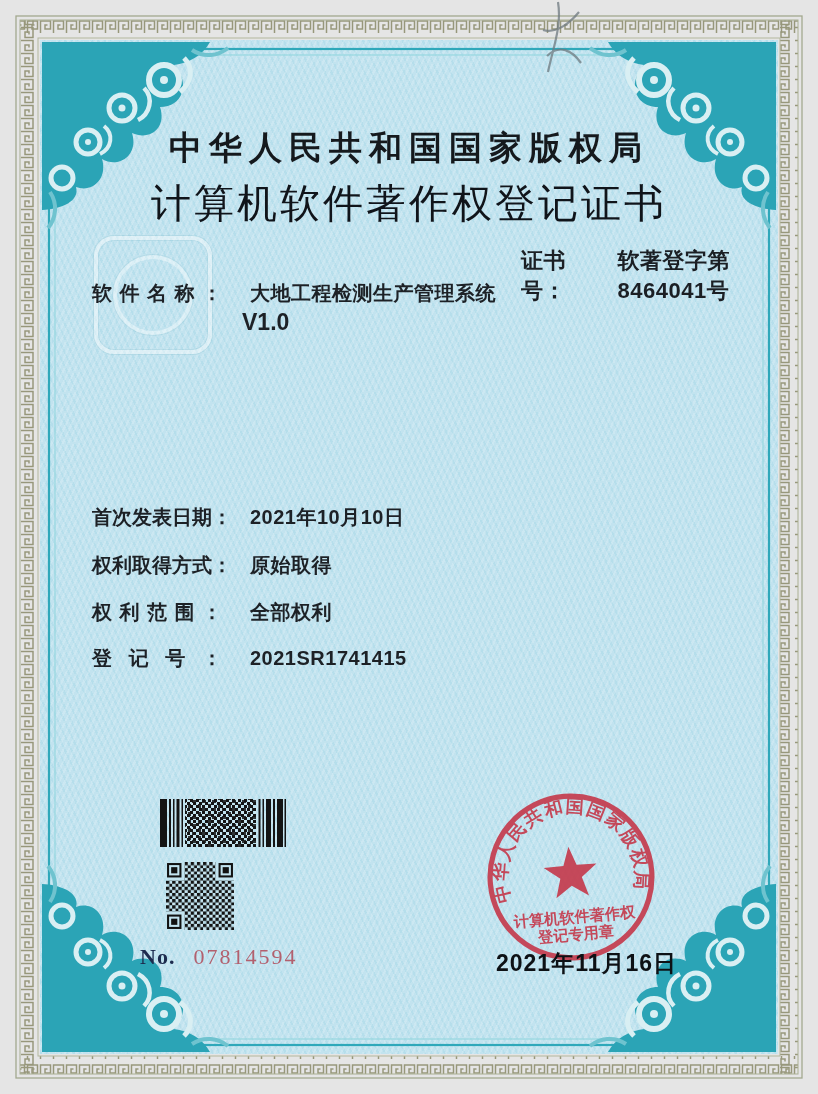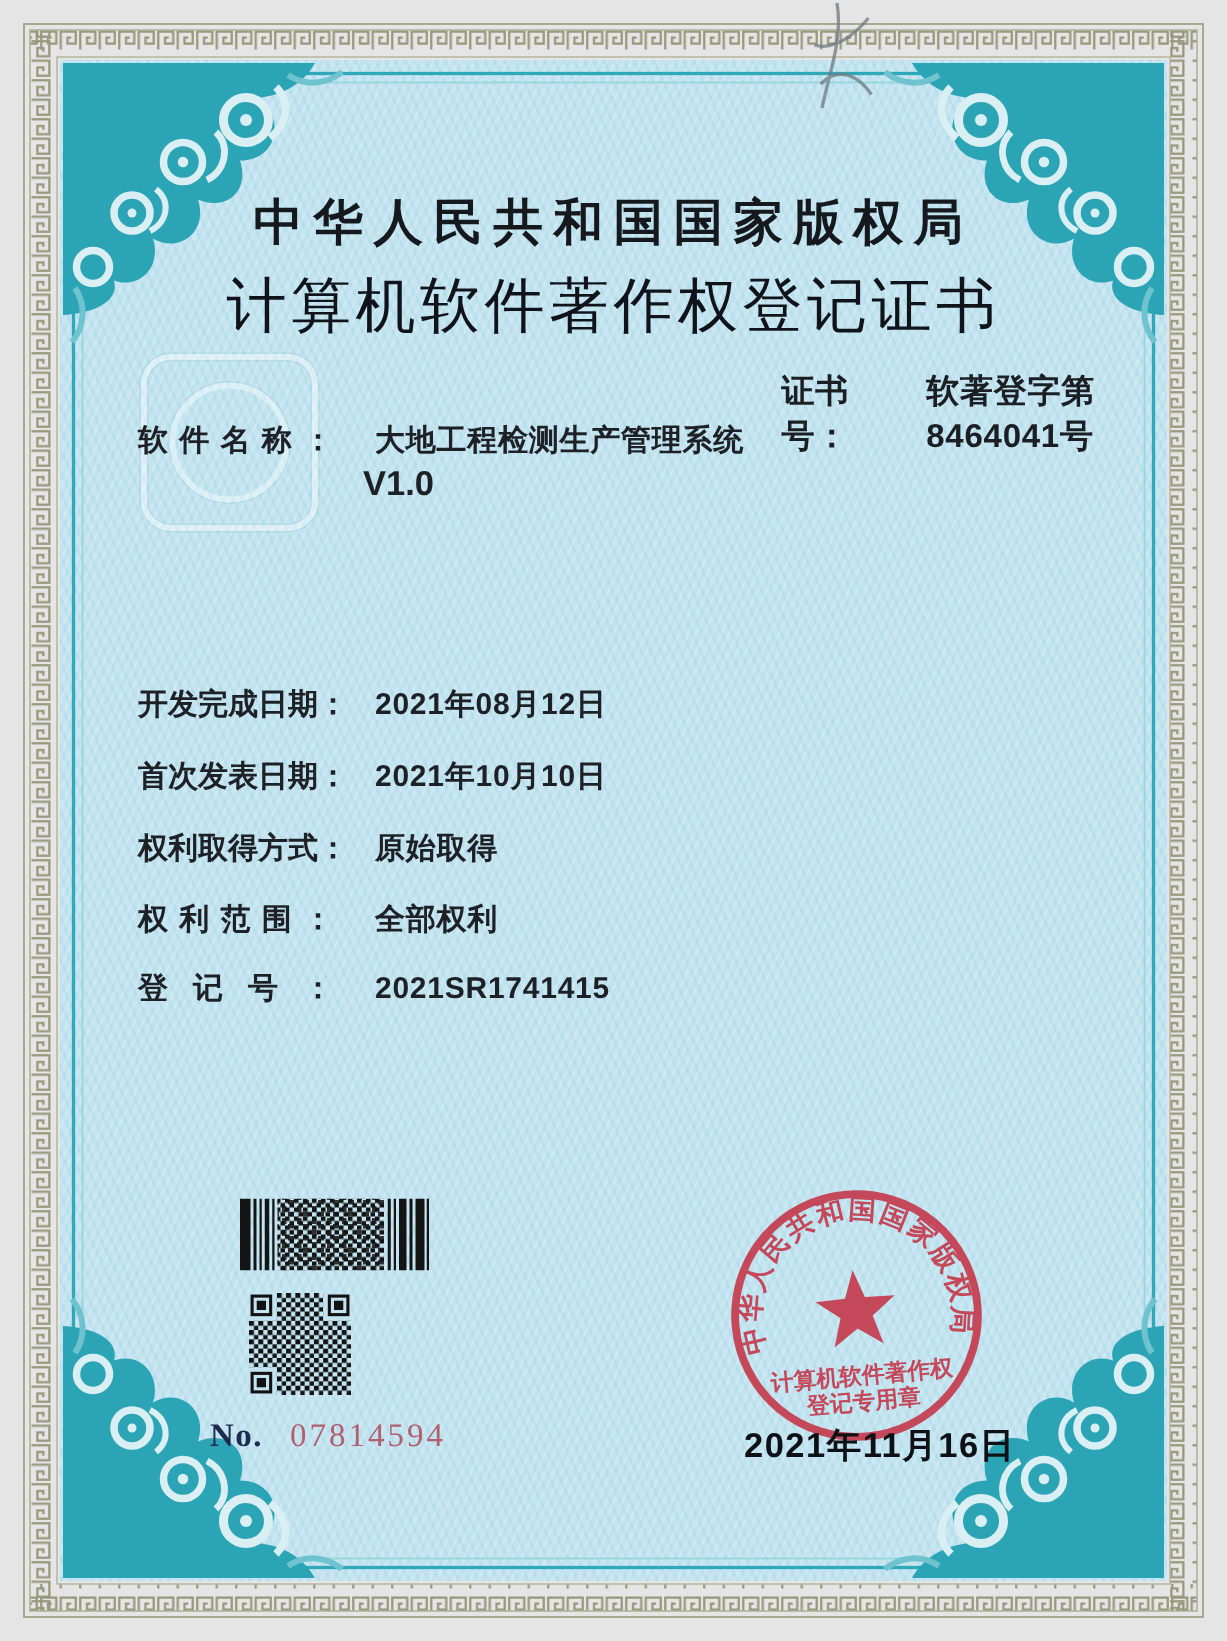--- a/index.html
+++ b/index.html
@@ -129,23 +129,20 @@
       <span>证书号：</span>
       <span>软著登字第8464041号</span>
     </div>
 
     <div class="frow" style="top:280px">
       <span class="flabel">软件名称：</span><span class="fvalue">大地工程检测生产管理系统</span>
     </div>
     <div class="fversion">V1.0</div>
 
 
-    <div class="frow" style="top:456px">
-      <span class="flabel">开发完成日期：</span><span class="fvalue">2021年08月12日</span>
-    </div>
 
     <div class="frow" style="top:504px">
       <span class="flabel">首次发表日期：</span><span class="fvalue">2021年10月10日</span>
     </div>
 
     <div class="frow" style="top:552px">
       <span class="flabel">权利取得方式：</span><span class="fvalue">原始取得</span>
     </div>
 
     <div class="frow" style="top:599px">

